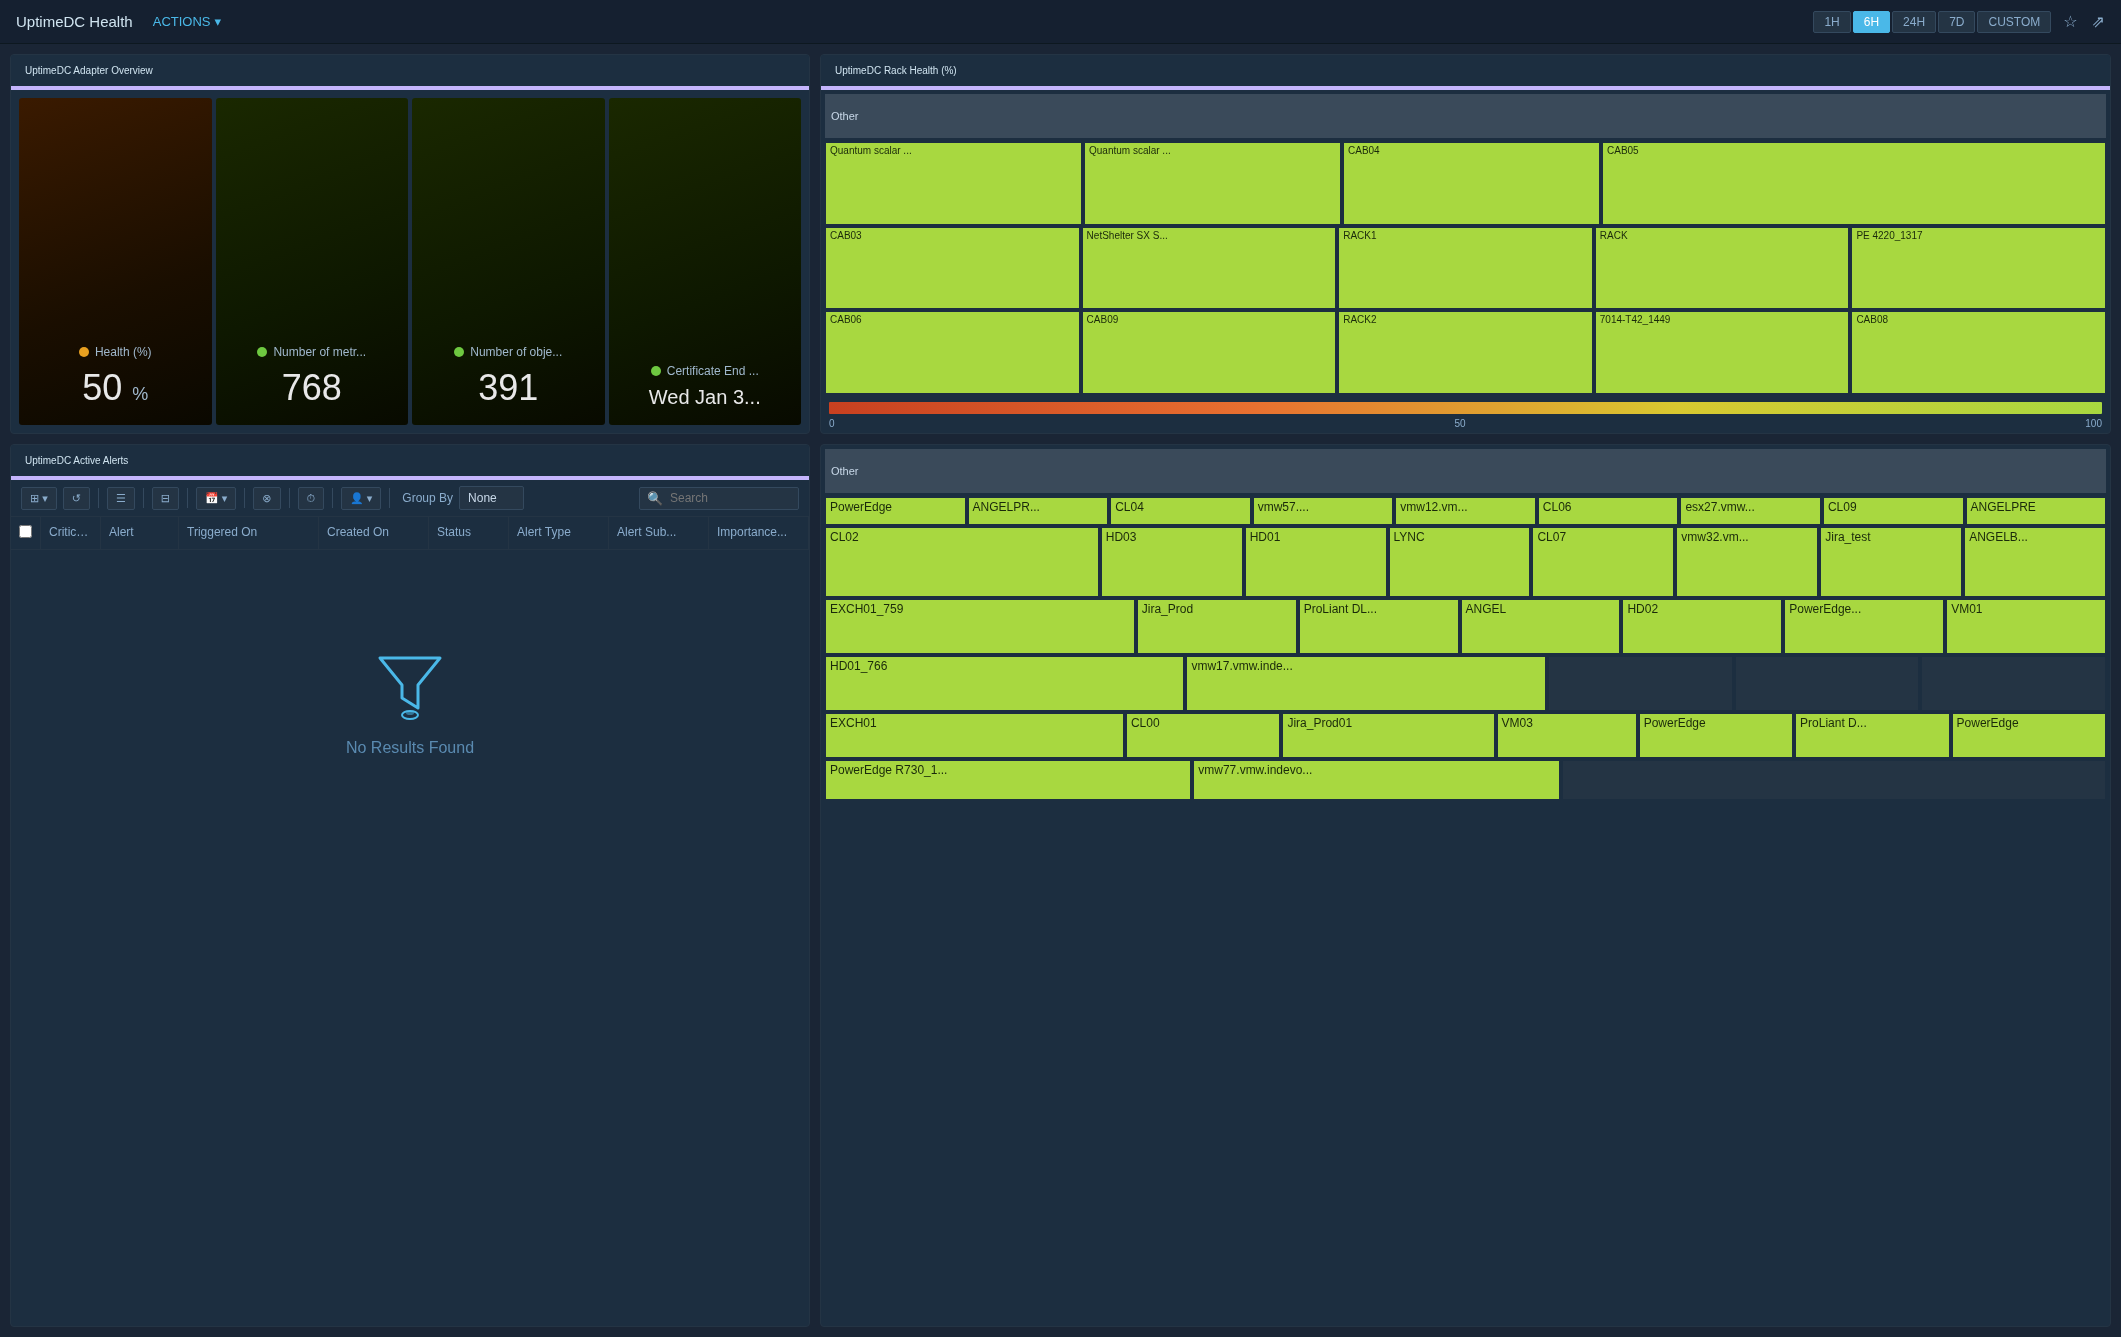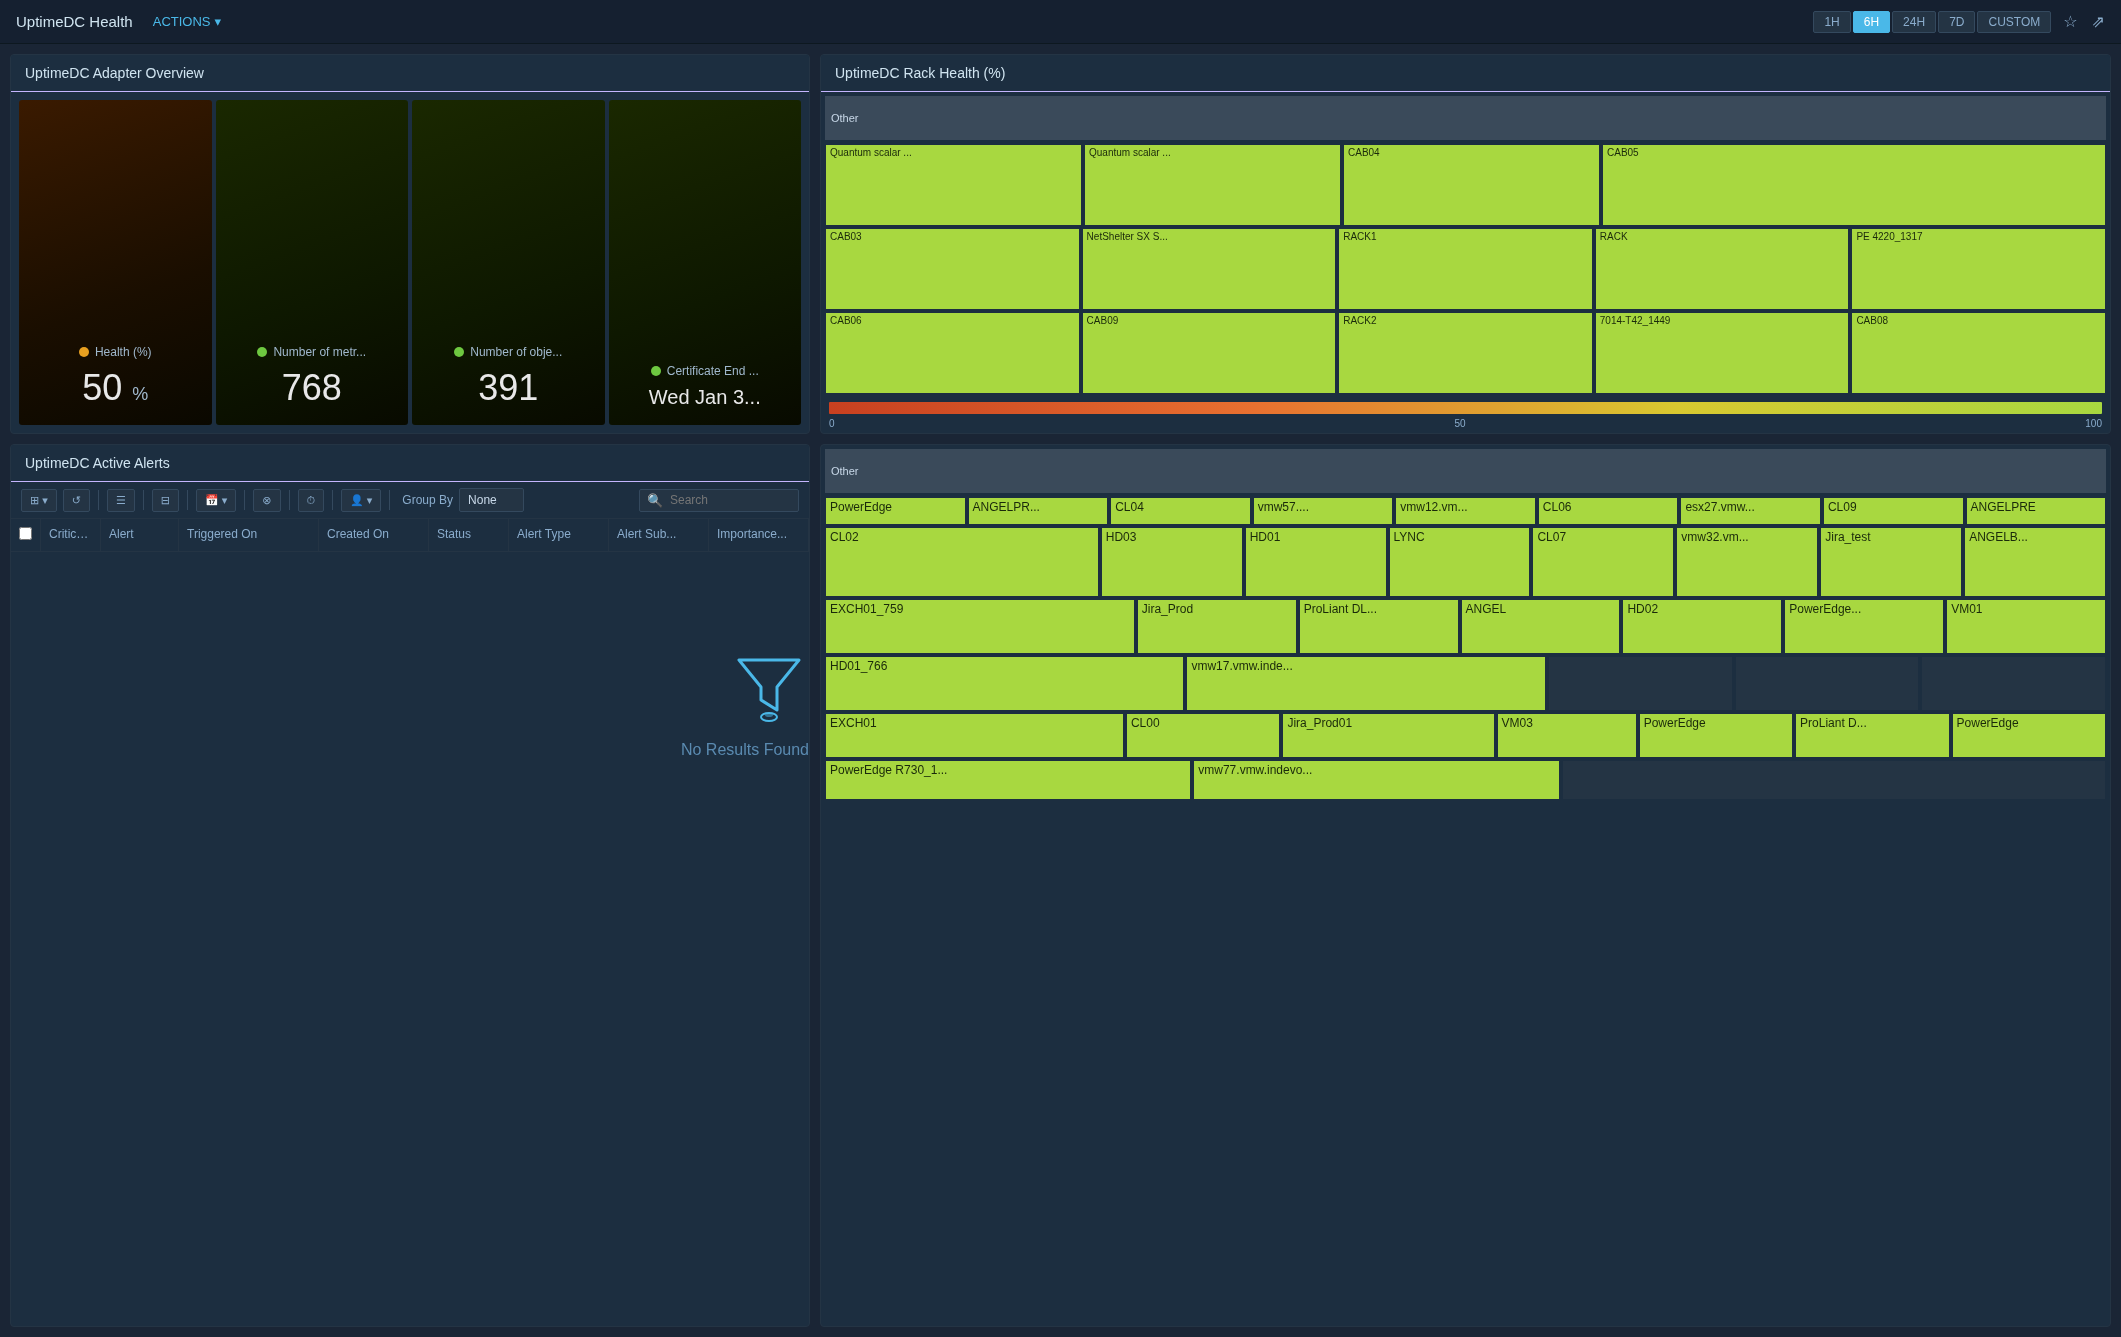--- a/index.html
+++ b/index.html
@@ -77,24 +77,24 @@
     .panel {
       background: #1c2e40;
       border: 1px solid #243444;
       border-radius: 4px;
       display: flex;
       flex-direction: column;
       overflow: hidden;
     }
     .panel-header {
       padding: 10px 14px;
-      font-size: 14px;
+      font-size: 10px;
       color: #d0e4f0;
       font-weight: 500;
-      border-bottom: 1px solid #c4b5fd;
+      border-bottom: 4px solid #c4b5fd;
       background: #1c2e40;
     }
 
     
     .adapter-overview {
       grid-column: 1;
       grid-row: 1;
     }
     .metric-cards {
       display: grid;
@@ -231,21 +231,21 @@
       font-size: 12px;
       color: #8aaccc;
       border-right: 1px solid #243444;
       white-space: nowrap;
       overflow: hidden;
       text-overflow: ellipsis;
     }
     .no-results-container {
       display: flex;
       flex-direction: column;
-      align-items: flex-end;
+      align-items: center;
       justify-content: center;
       height: 300px;
       color: #5a8ab0;
     }
     .filter-icon-large {
       width: 80px;
       height: 80px;
       margin-bottom: 16px;
     }
     .no-results-text {

